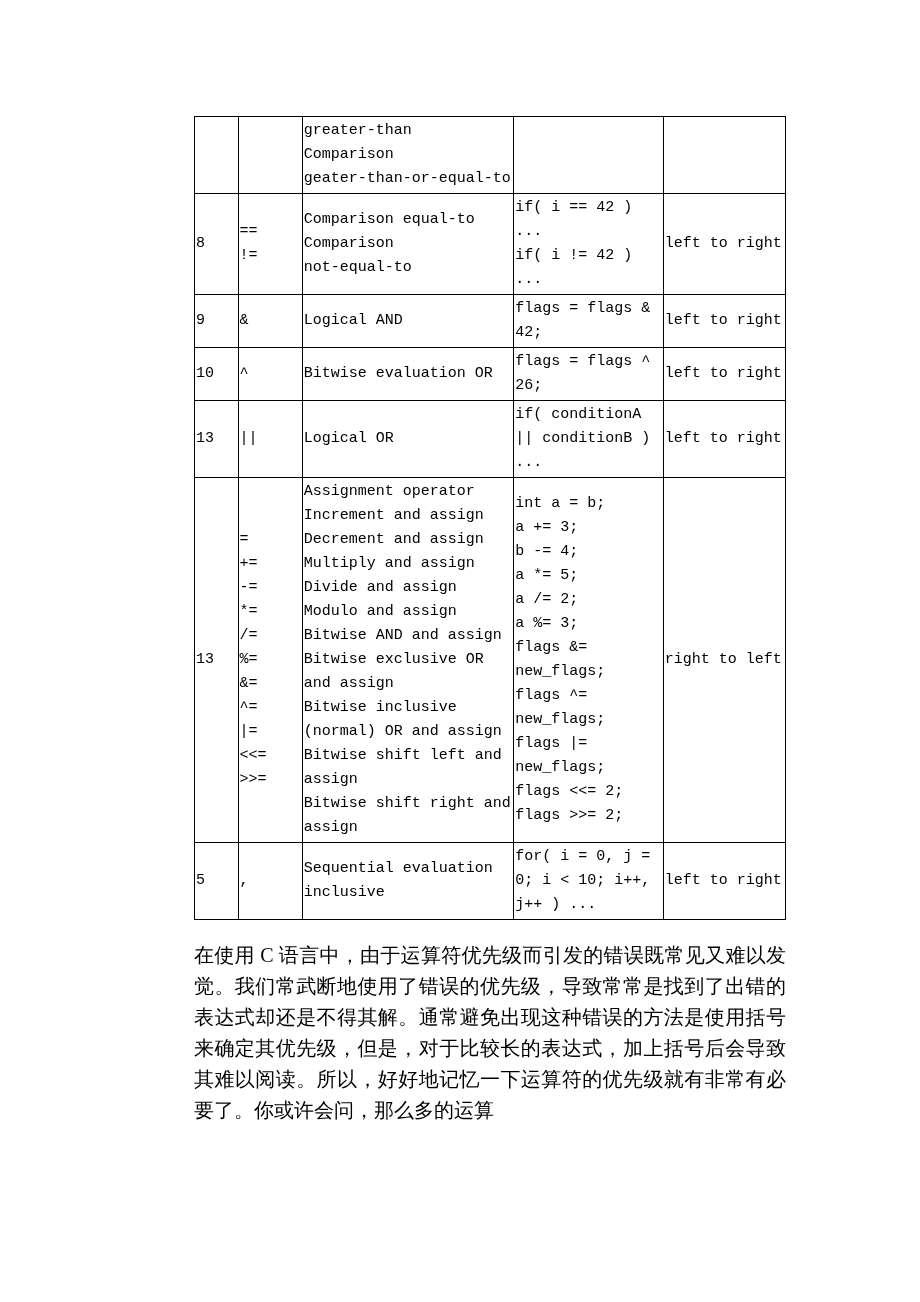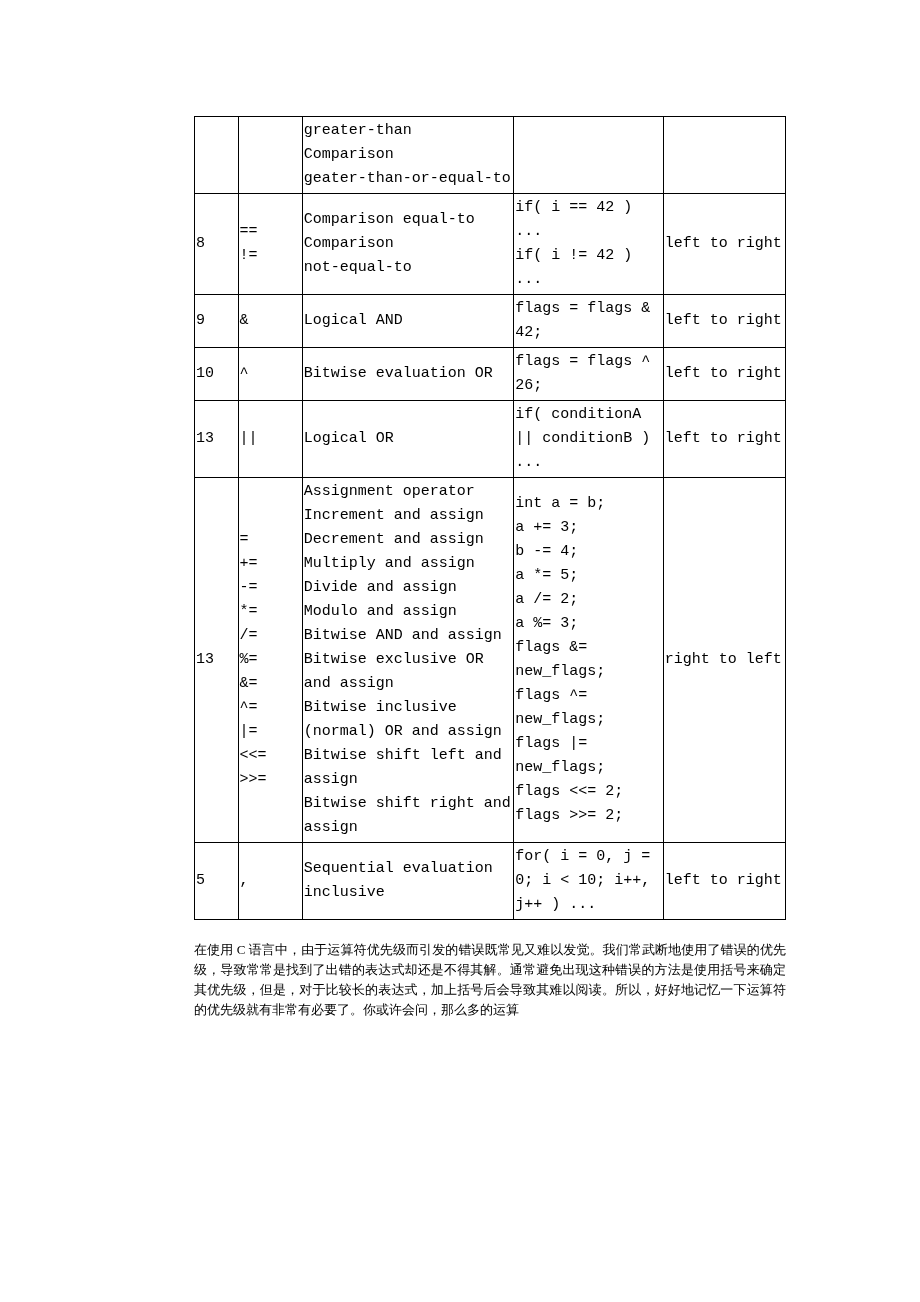--- a/index.html
+++ b/index.html
@@ -31,21 +31,21 @@
     word-break: break-word;
   }
   .col-level { width: 42px; }
   .col-op    { width: 62px; }
   .col-desc  { width: 204px; }
   .col-ex    { width: 144px; }
   .col-assoc { width: 118px; }
   .body-text {
     margin-top: 20px;
     font-family: "SimSun", "NSimSun", serif;
-    font-size: 13px;
+    font-size: 20px;
     line-height: 1.55;
     text-align: justify;
   }
   .pre {
     white-space: pre-line;
   }
 </style>
 </head>
 <body>
 

